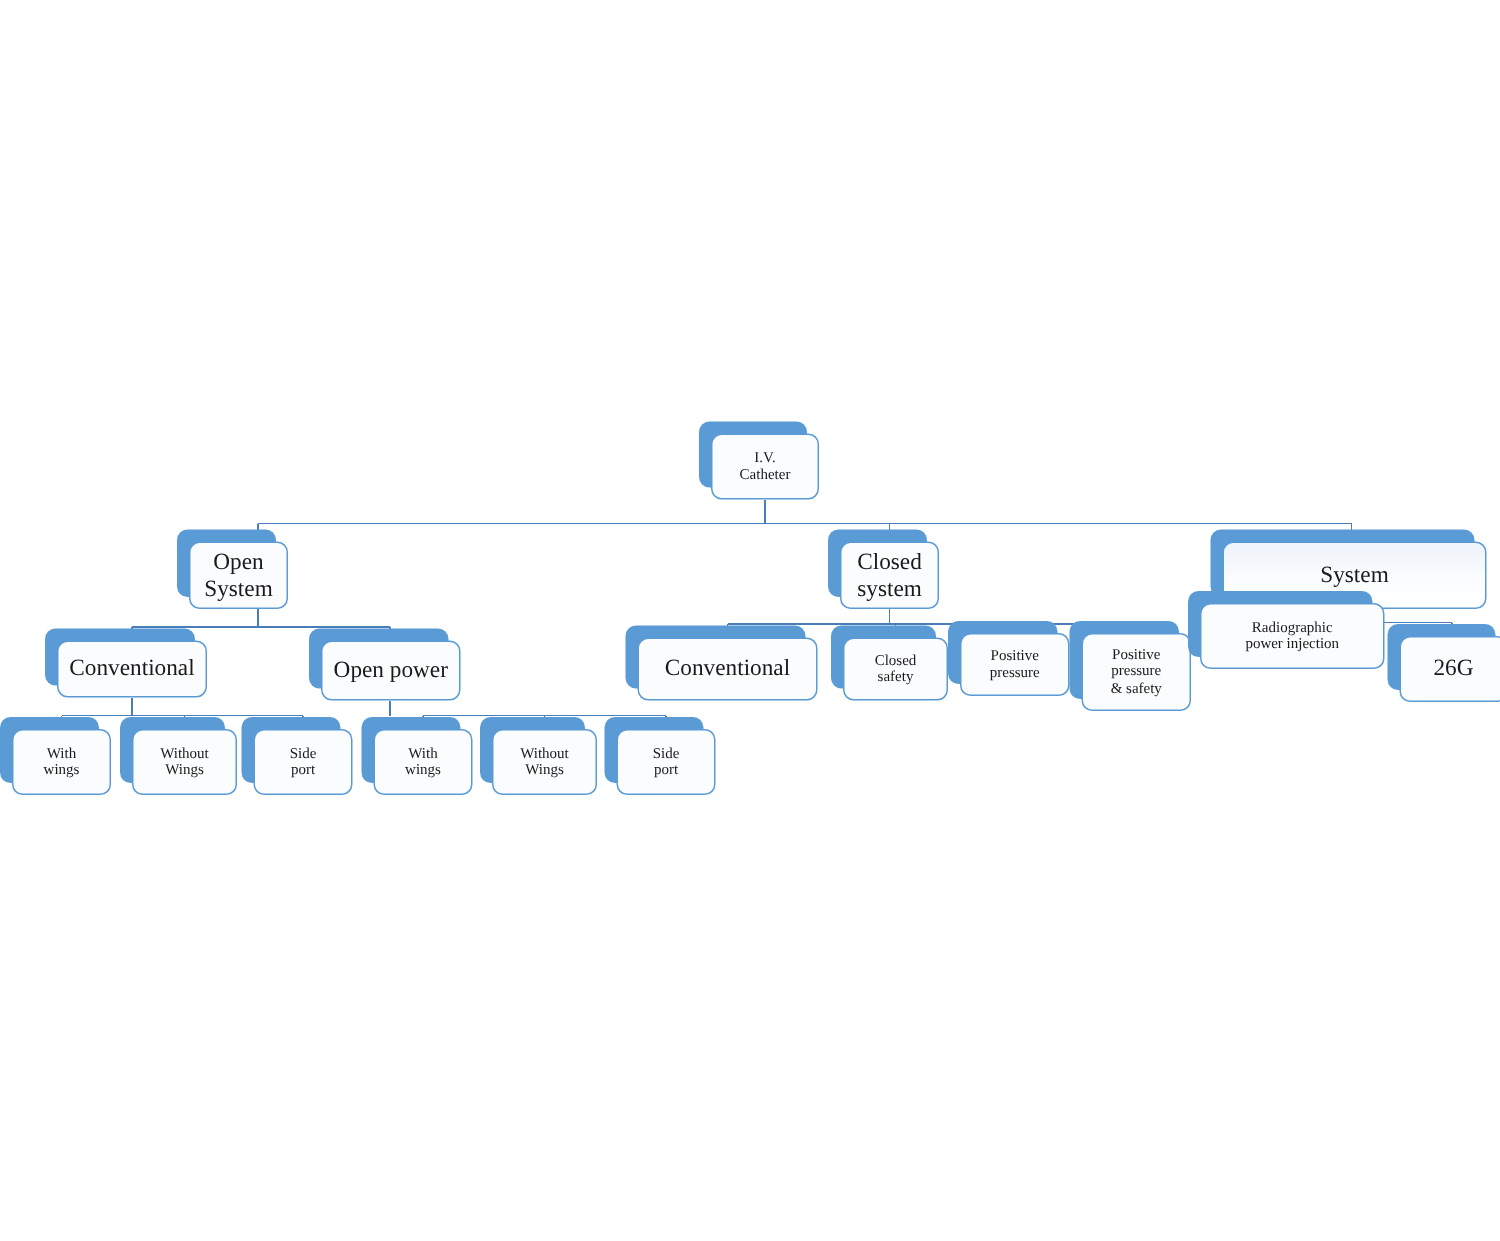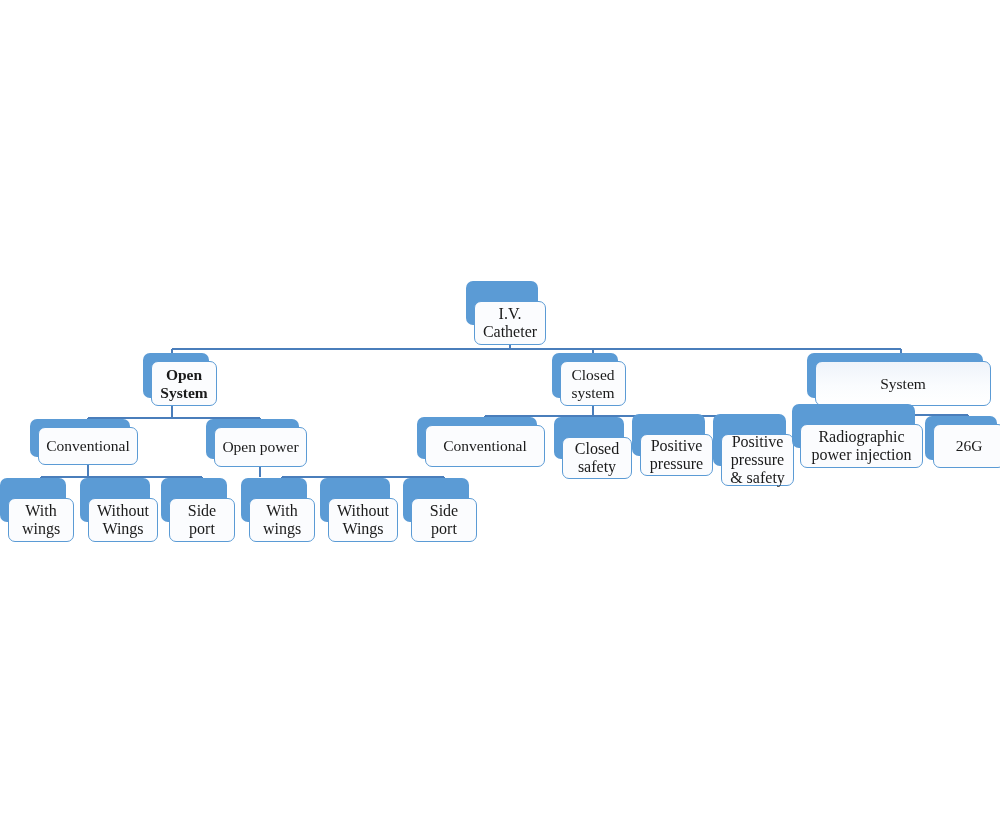--- a/index.html
+++ b/index.html
@@ -67,21 +67,21 @@
     line-height: 1.12;
     padding: 1px 3px;
     white-space: pre-line;
   }
   
   .node.grad .face {
     background: linear-gradient(180deg, #eef3fa 0%, #fafcfe 55%, #ffffff 100%);
   }
 
   .fs15 { font-size: 15.5px; }
-  .fs14 { font-size: 16px; margin-top: 12px; }
+  .fs14 { font-size: 10px; }
 </style>
 </head>
 <body>
 
 <div id="diagram">
 
   <svg id="connectors" viewBox="0 0 1000 827" width="1000" height="827">
     <g fill="none" stroke="#4a7ebb" stroke-width="1.1" shape-rendering="crispEdges">
 
       <path d="M510,333 L510,349"></path>
@@ -120,21 +120,21 @@
       <path d="M968,415 L968,424"></path>
     </g>
   </svg>
 
   <div id="nodes-layer">
       <div class="node" style="left: 474px; top: 289px; width: 72px; height: 44px;">
         <div class="plate"></div>
         <div class="face fs14">I.V.
 Catheter</div>
       </div>
-      <div class="node" style="left: 151px; top: 361px; width: 66px; height: 45px; font-weight: bold;">
+      <div class="node" style="left: 126px; top: 361px; width: 66px; height: 45px;">
         <div class="plate"></div>
         <div class="face fs15">Open
 System</div>
       </div>
       <div class="node" style="left: 560px; top: 361px; width: 66px; height: 45px;">
         <div class="plate"></div>
         <div class="face fs15">Closed
 system</div>
       </div>
       <div class="node grad" style="left: 815px; top: 361px; width: 176px; height: 45px;">
@@ -162,21 +162,21 @@
         <div class="plate"></div>
         <div class="face fs14">Positive
 pressure</div>
       </div>
       <div class="node" style="left: 721px; top: 422px; width: 73px; height: 52px;">
         <div class="plate"></div>
         <div class="face fs14">Positive
 pressure
 &amp; safety</div>
       </div>
-      <div class="node" style="left: 800px; top: 412px; width: 123px; height: 44px;">
+      <div class="node" style="left: 800px; top: 402px; width: 123px; height: 44px;">
         <div class="plate"></div>
         <div class="face fs14">Radiographic
 power injection</div>
       </div>
       <div class="node" style="left: 933px; top: 424px; width: 72px; height: 44px;">
         <div class="plate"></div>
         <div class="face fs15">26G</div>
       </div>
       <div class="node" style="left: 8px; top: 486px; width: 66px; height: 44px;">
         <div class="plate"></div>

